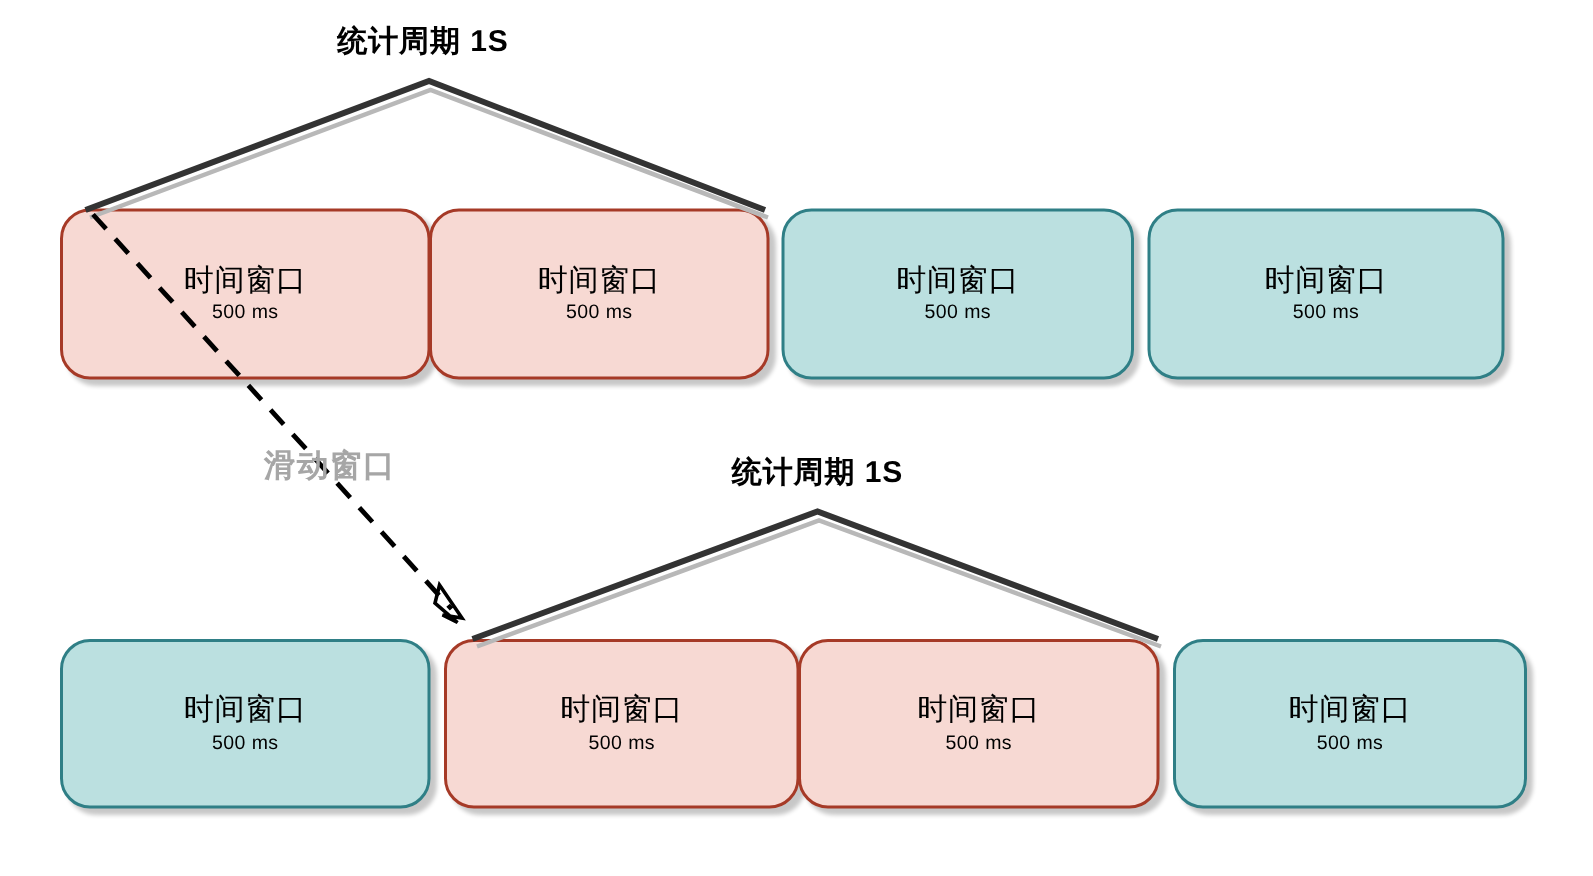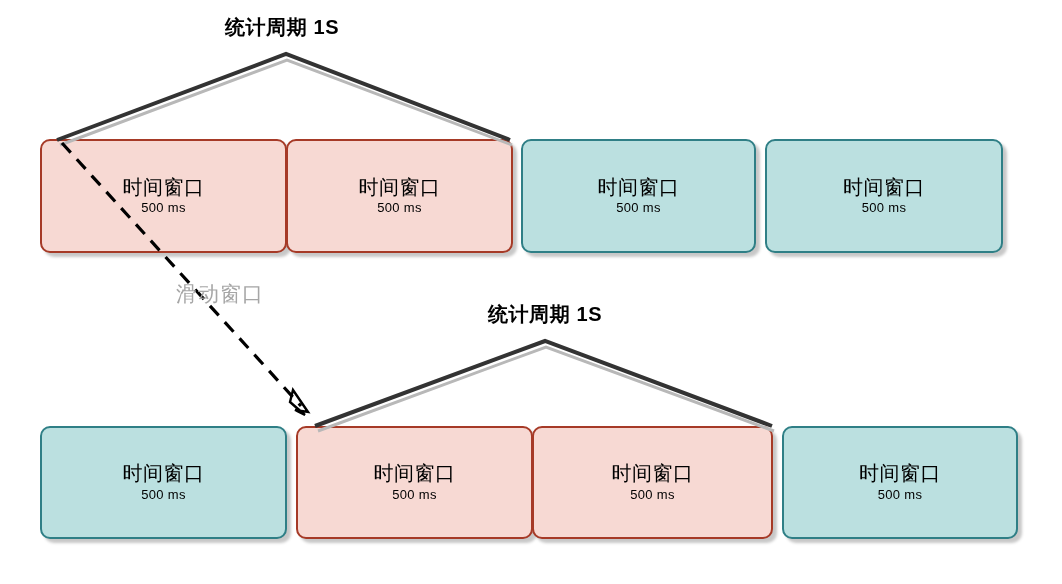--- a/index.html
+++ b/index.html
@@ -17,21 +17,21 @@
     width: 1062px;
     height: 584px;
     background: #ffffff;
     overflow: hidden;
     text-align: right;
   }
   
   .win {
     position: absolute;
     box-sizing: border-box;
-    border-radius: 10px;
+    border-radius: 20px;
     border: 2px solid #000;
     display: flex;
     flex-direction: column;
     align-items: center;
     justify-content: center;
     line-height: 1.28;
     color: #000000;
     box-shadow: 4px 4px 3px rgba(0,0,0,0.22);
     z-index: 2;
   }
@@ -103,21 +103,21 @@
   <div class="win teal" style="left:521px; top:139px; width:235px; height:114px;">
     <span class="w-title">时间窗口</span>
     <span class="w-sub">500 ms</span>
   </div>
 
   <div class="win teal" style="left:765px; top:139px; width:238px; height:114px;">
     <span class="w-title">时间窗口</span>
     <span class="w-sub">500 ms</span>
   </div>
 
-  <div class="slide-label" style="left:220px; top:280px;">滑动窗口</div>
+  <div class="slide-label" style="left:220px; top:296px;font-weight:bold;">滑动窗口</div>
 
   <div class="period-label" style="left:545px; top:301px;">统计周期 1S</div>
 
   <div class="win teal" style="left:40px; top:426px; width:247px; height:113px;">
     <span class="w-title">时间窗口</span>
     <span class="w-sub">500 ms</span>
   </div>
 
   <div class="win pink" style="left:296px; top:426px; width:237px; height:113px;">
     <span class="w-title">时间窗口</span>

